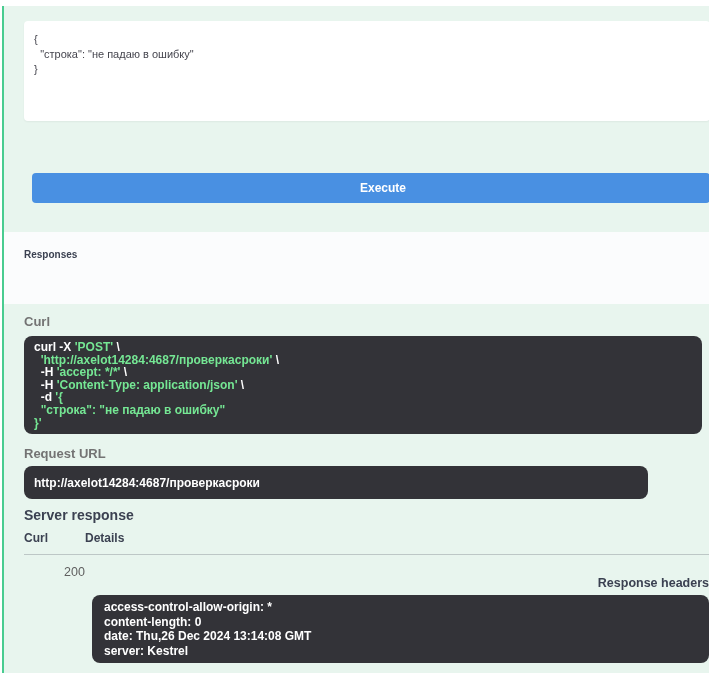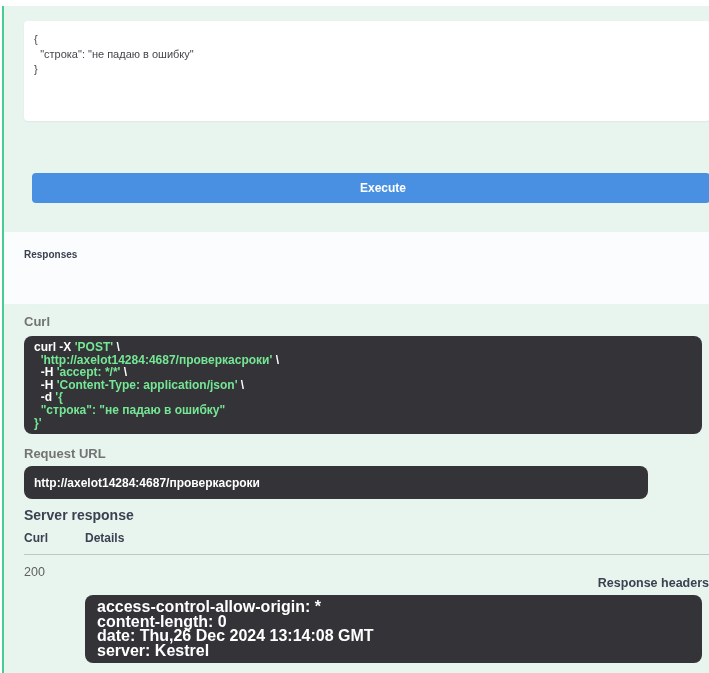--- a/index.html
+++ b/index.html
@@ -53,26 +53,26 @@
     margin:5px 0 0 20px; width:624px; height:33px;
     display:flex; align-items:center; padding:0 10px;
     font-weight:bold; font-size:12px; white-space:pre;
   }
 
   .table-head { margin:8px 0 0 20px; display:flex; font-size:12px; font-weight:bold; color:#3b4151; }
   .col-code { width:61px; }
   .divider { margin:9px 0 0 20px; border-top:1px solid rgba(59,65,81,0.25); height:0; }
 
   .resp-row { margin:10px 0 0 20px; display:flex; }
-  .status-code { width:61px; font-size:12.5px; color:#606060; }
+  .status-code { width:61px; font-size:12.5px; color:#606060;margin-left:40px; }
   .details-cell { flex:1; }
   .hdrs-label { margin-top:11px; font-size:12.5px; font-weight:bold; color:#3b4151;text-align:right; }
   .hdrs-block {
     margin-top:5px; width:617px; padding:5px 12px;
-    font-weight:bold; font-size:16px; line-height:14.5px; white-space:pre;
+    font-weight:bold; font-size:12px; line-height:14.5px; white-space:pre;
   }
 </style>
 </head>
 <body>
 
 <div class="page">
   <div class="opblock">
 
     <textarea class="body-editor" spellcheck="false" style="">{
   "строка": "не падаю в ошибку"

